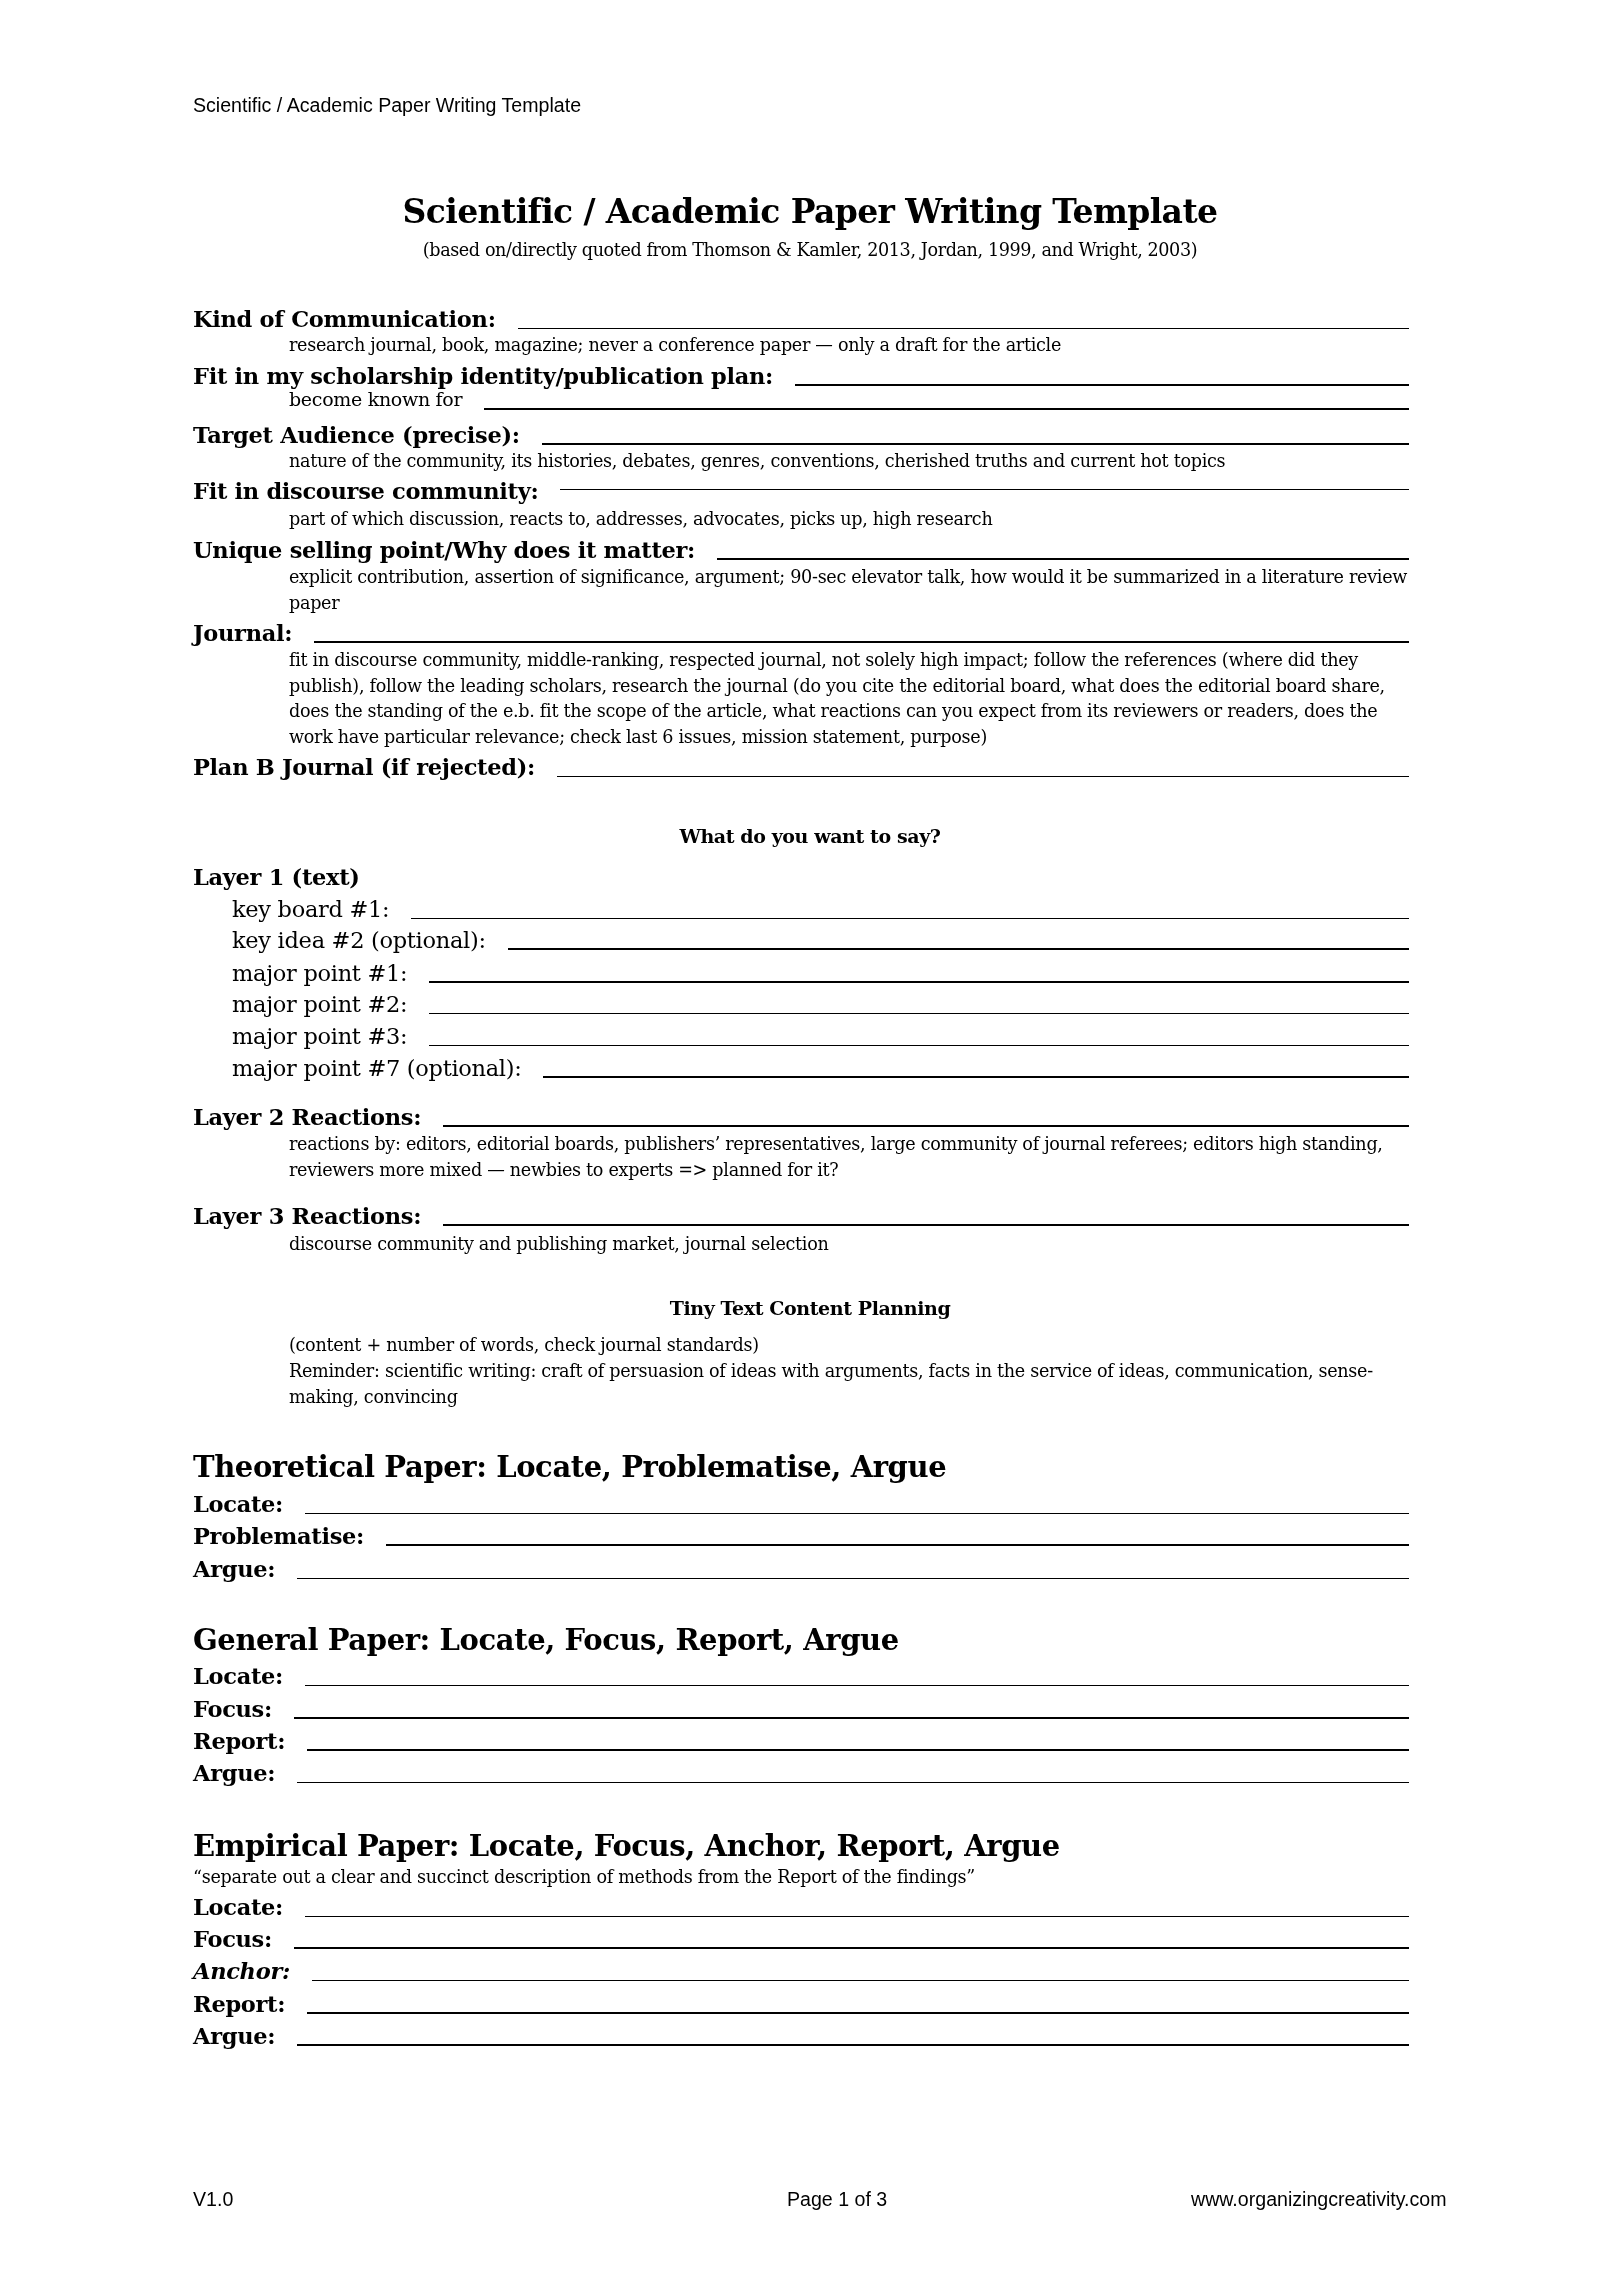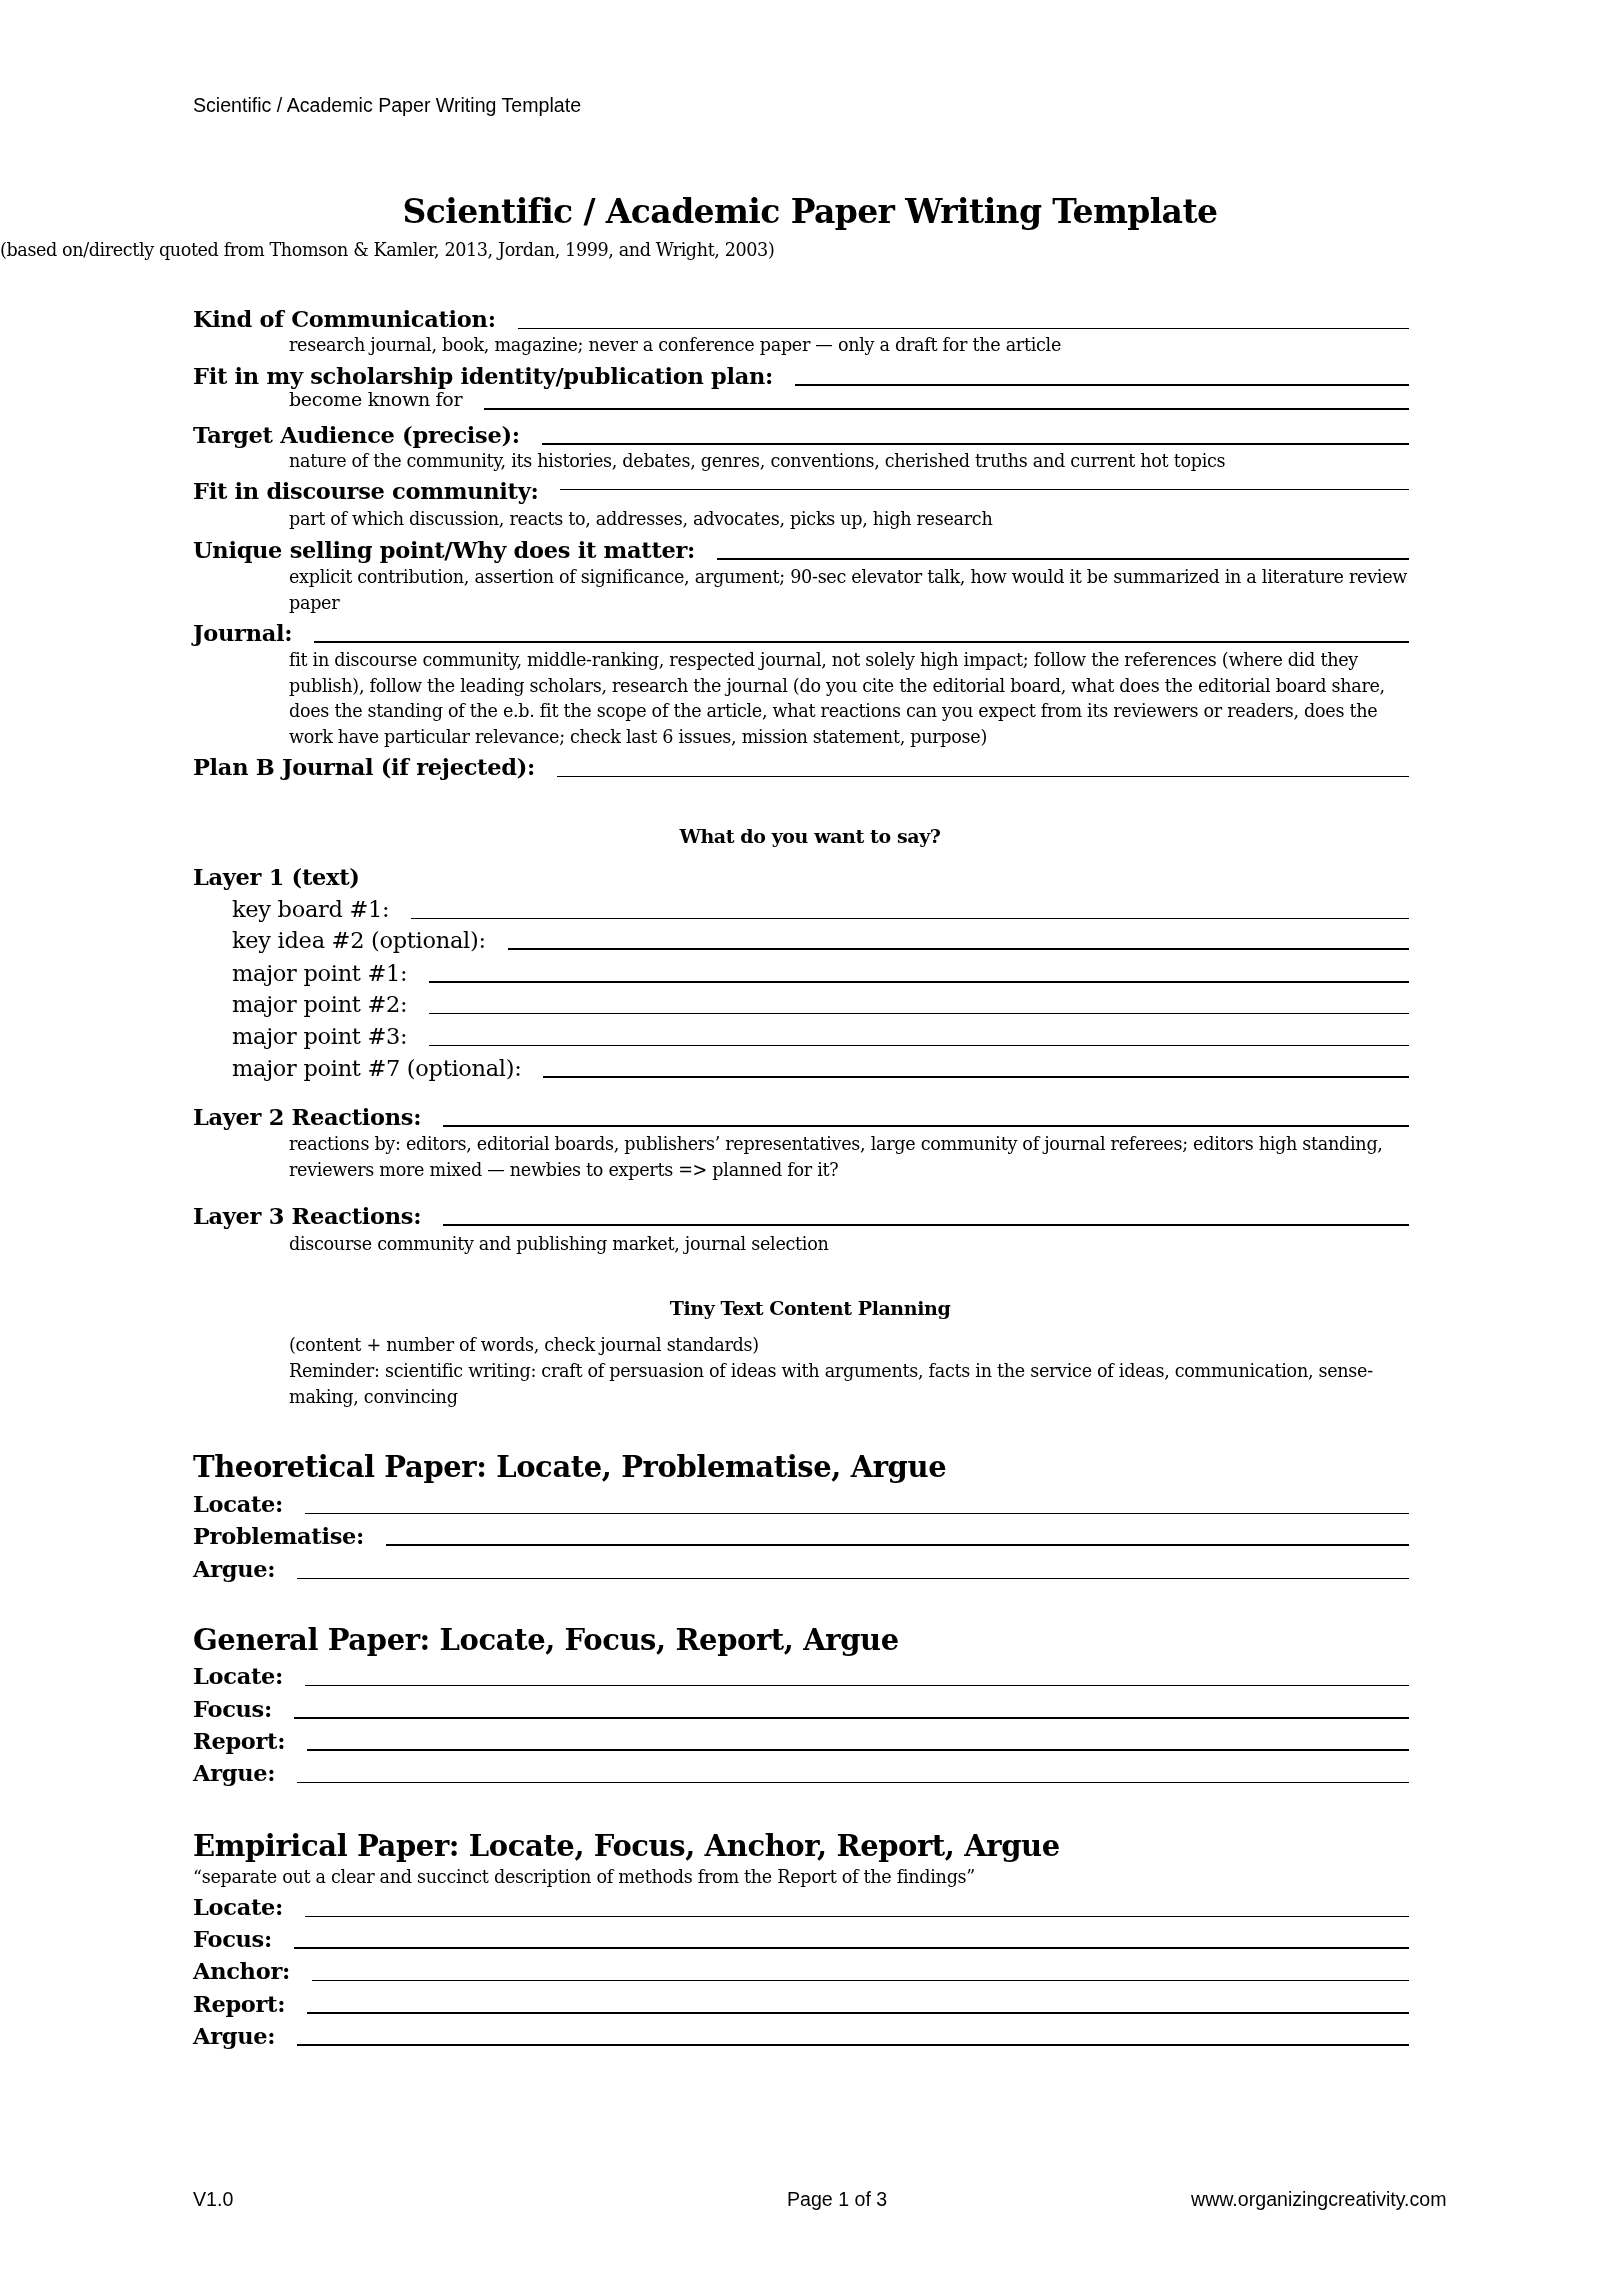--- a/index.html
+++ b/index.html
@@ -2,21 +2,21 @@
 <html><head>
 <meta charset="utf-8">
 <style>
   html, body { margin: 0; padding: 0; background: #ffffff; }
   body { width: 1620px; height: 2293px; position: relative; overflow: hidden; color: #000; }
   .serif { font-family: "DejaVu Serif", "Liberation Serif", serif; }
   .sans { font-family: "Liberation Sans", "DejaVu Sans", sans-serif; }
   .abs { position: absolute; white-space: nowrap; }
   .run-head { left: 193px; top: 94px; font-size: 19.6px; }
   .title { left: 0; width: 1620px; text-align: center; top: 192px; font-size: 33px; font-weight: bold; letter-spacing: -0.6px; }
-  .subtitle { left: 0; width: 1620px; text-align: left; top: 240px; font-size: 17.6px; letter-spacing: -0.4px; }
+  .subtitle { left: 0; width: 1620px; text-align: center; top: 240px; font-size: 17.6px; letter-spacing: -0.4px; }
   .row { position: absolute; left: 193px; right: 211px; display: flex; align-items: flex-end; height: 29px; gap: 16px; }
   .row.indent1 { left: 232px; }
   .row.indent2 { left: 289px; }
   .label { white-space: nowrap; font-size: 22.5px; letter-spacing: -0.3px; line-height: 27.4px; }
   .label.bold { font-weight: bold; }
   .label.small { font-size: 19px; letter-spacing: -0.3px; }
   .label.norm { font-size: 22.5px; }
   .fill { flex: 1; margin-left: 5.9px; border-bottom: 1.5px solid #000; height: 0; margin-bottom: 3.9px; }
   .fill.thick { border-bottom-width: 2.9px; }
   .hint { position: absolute; left: 289px; width: 1137px; font-size: 17.6px; line-height: 25.5px; letter-spacing: -0.3px; white-space: normal; }
@@ -157,21 +157,21 @@
 <div class="abs serif paper-title" style="top:1829px;">Empirical Paper: Locate, Focus, Anchor, Report, Argue</div>
 <div class="abs serif" style="left:193px; top:1867px; font-size:17.6px; letter-spacing:-0.3px;">“separate out a clear and succinct description of methods from the Report of the findings”</div>
 <div class="row serif" style="top:1892px;">
   <span class="label bold">Locate:</span>
   <span class="fill"></span>
 </div>
 <div class="row serif" style="top:1924px;">
   <span class="label bold">Focus:</span>
   <span class="fill thick"></span>
 </div>
-<div class="row serif" style="top:1956px;">
+<div class="row serif" style="top:1956px;font-style:italic;">
   <span class="label bold">Anchor:</span>
   <span class="fill"></span>
 </div>
 <div class="row serif" style="top:1989px;">
   <span class="label bold">Report:</span>
   <span class="fill thick"></span>
 </div>
 <div class="row serif" style="top:2021px;">
   <span class="label bold">Argue:</span>
   <span class="fill thick"></span>

